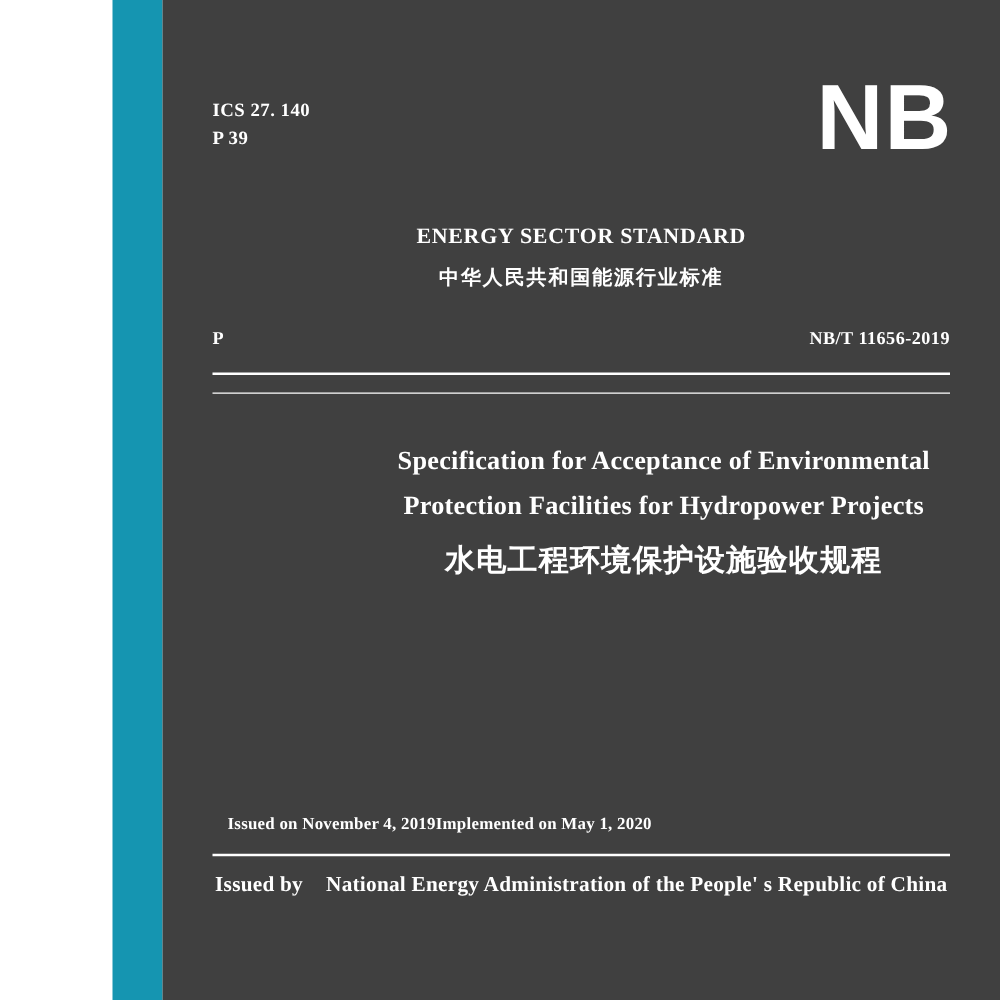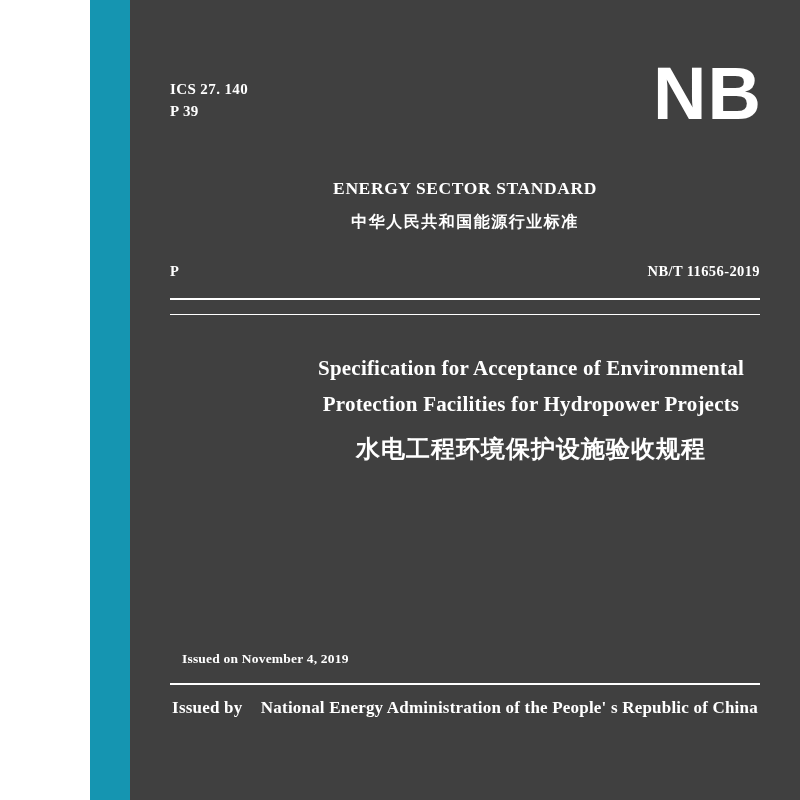--- a/index.html
+++ b/index.html
@@ -195,20 +195,21 @@
     <div class="rule rule-top2"></div>
 
     <div class="doc-name">
       <div class="line">Specification for Acceptance of Environmental</div>
       <div class="line">Protection Facilities for Hydropower Projects</div>
       <div class="cn">水电工程环境保护设施验收规程</div>
     </div>
 
     <div class="dates-row">
       <div>Issued on November 4, 2019</div>
+      <div>Implemented on May 1, 2020</div>
     </div>
 
     <div class="rule rule-bottom"></div>
 
     <div class="issuer-row">
       <span class="issued-by">Issued by</span>
       <span>National Energy Administration of the People' s Republic of China</span>
     </div>
 
   </div>

